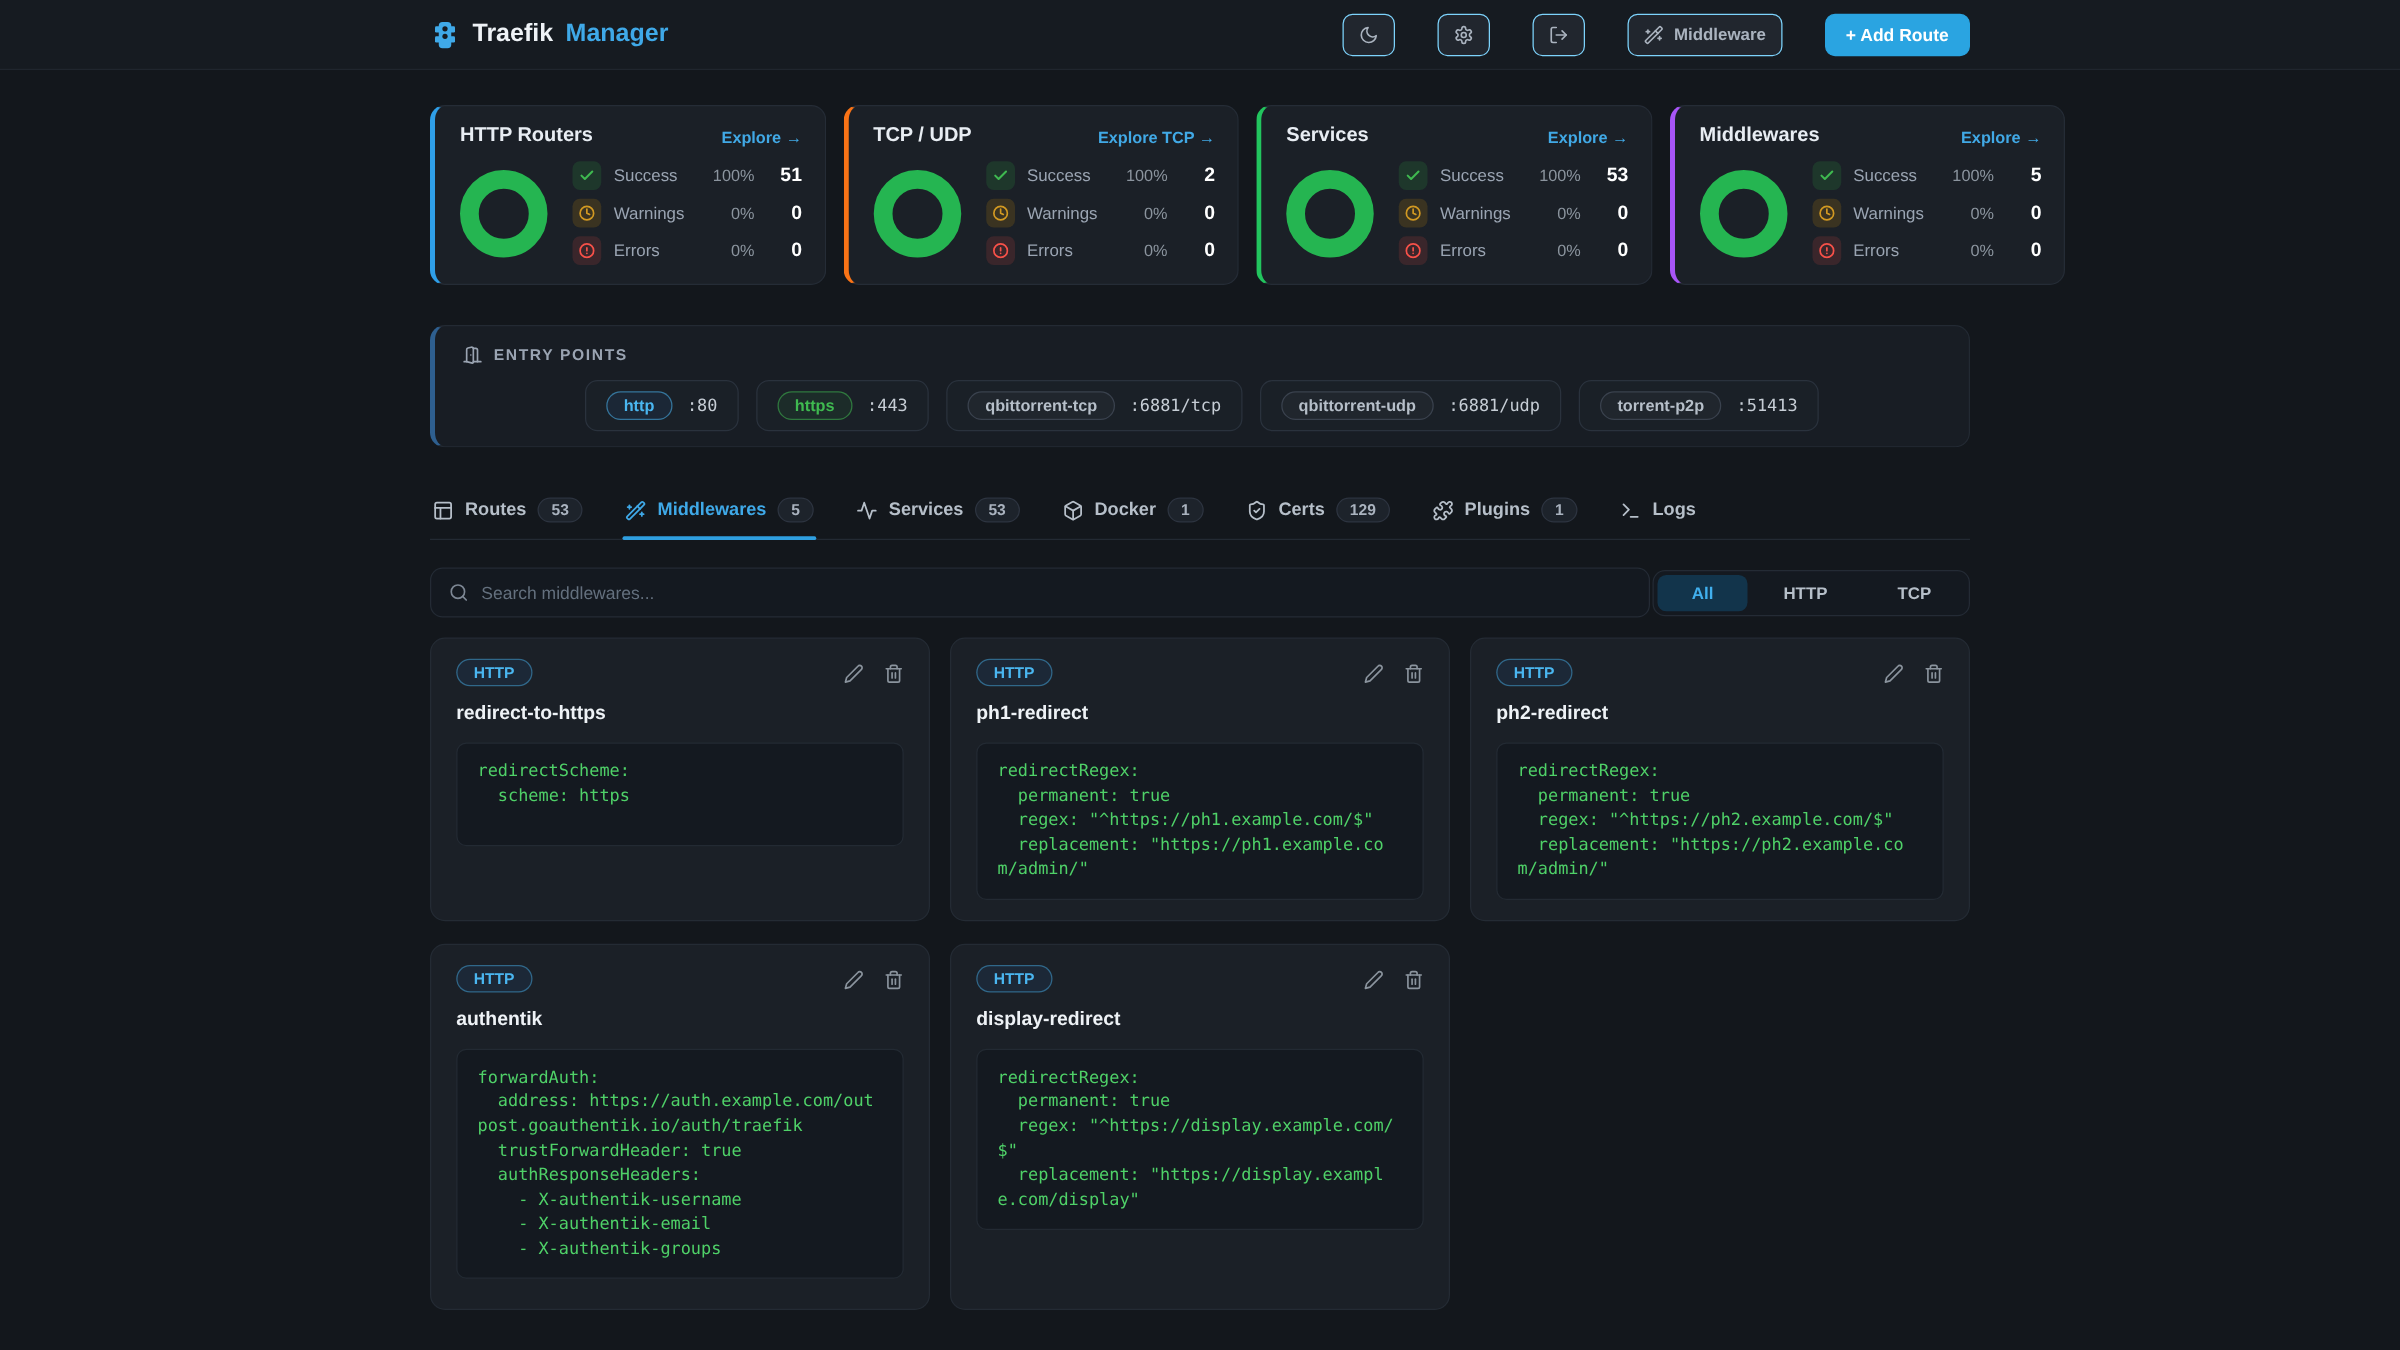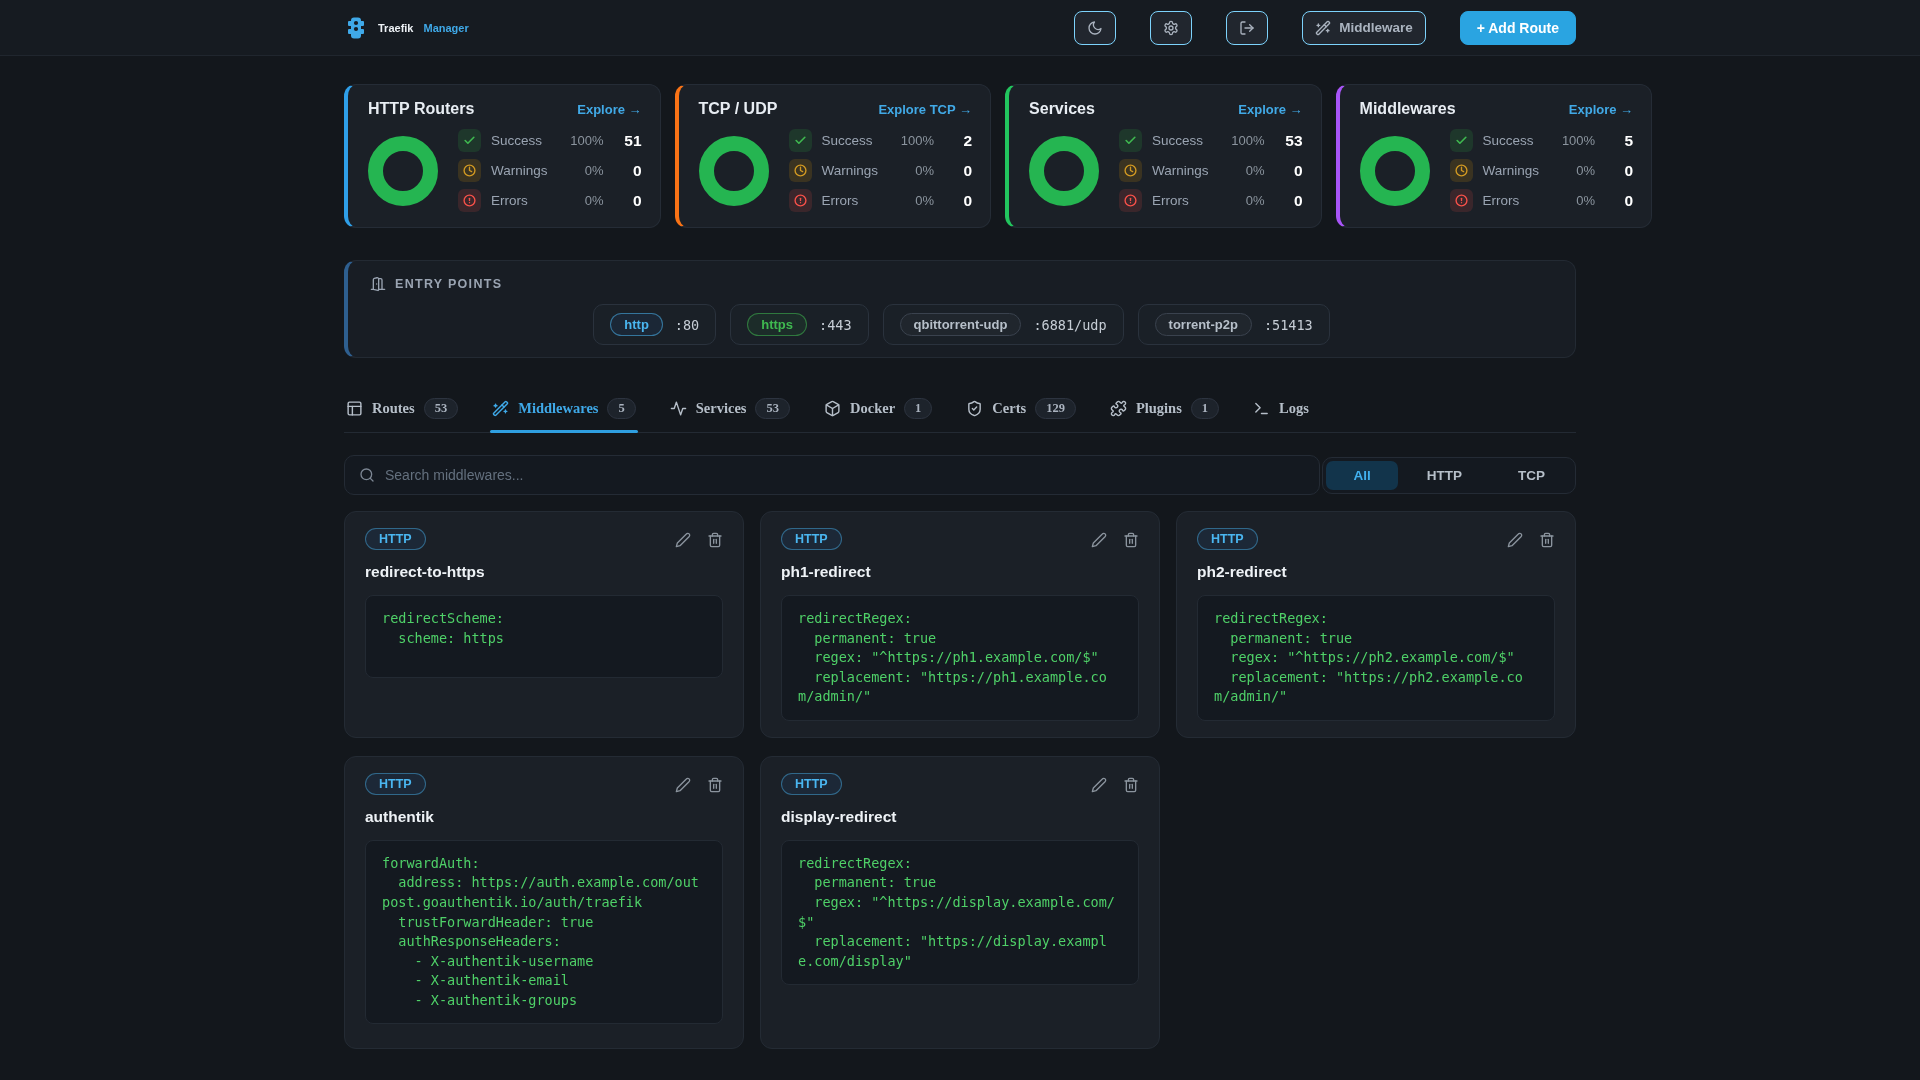--- a/index.html
+++ b/index.html
@@ -7,21 +7,21 @@
   body {
     background:#13171c;
     color:#dbe2ea;
     font-family:"Liberation Sans", sans-serif;
   }
   .container { width:1232px; margin:0 auto; }
 
   
   .header { height:56px; background:#161b21; border-bottom:1px solid #20262e; }
   .header-inner { height:100%; display:flex; align-items:center; justify-content:space-between; }
-  .brand { display:flex; align-items:center; gap:10px; font-size:11px; font-weight:700; }
+  .brand { display:flex; align-items:center; gap:10px; font-size:20px; font-weight:700; }
   .brand .t { color:#eef2f6; }
   .brand .m { color:#3fa9e8; }
   .hbtns { display:flex; gap:10px; align-items:center; }
   .hbtn {
     height:34px; min-width:42px; padding:0 12px;
     background:#21262e; border:1px solid #7dd3fc; border-radius:8px;
     color:#aab3bf; display:flex; align-items:center; justify-content:flex-start; gap:8px;
     font-size:13.5px; font-weight:600; cursor:pointer; font-family:inherit;margin-left:24px;
   }
   .hbtn svg { width:16px; height:16px; }
@@ -62,21 +62,21 @@
   .pill[data-tone="blue"]  { color:#4ab6f0; border-color:rgba(74,182,240,.55); background:rgba(47,129,247,.08); }
   .pill[data-tone="green"] { color:#3fb950; border-color:rgba(63,185,80,.55); background:rgba(63,185,80,.08); }
   .pill[data-tone="gray"]  { color:#b6bfc9; border-color:#3a424e; background:rgba(110,118,129,.08); }
   .chip .port { font-family:"DejaVu Sans Mono", monospace; font-size:13.5px; color:#c6cdd5; }
 
   
   .tabs { display:flex; gap:30px; border-bottom:1px solid #232a33; margin-top:40px; }
   .tab {
     padding:0 2px 13px; display:flex; gap:9px; align-items:center;
     background:none; border:none; color:#b6bfc9; font-size:14.5px; font-weight:600;
-    position:relative; cursor:pointer; font-family:Liberation Serif, serif;
+    position:relative; cursor:pointer; font-family:Liberation Sans, sans-serif;
   }
   .tab svg { width:17px; height:17px; }
   .tab .cnt {
     display:inline-flex; padding:2px 10px; border-radius:999px;
     background:#1d232b; border:1px solid #2d3440; font-size:12.5px; color:#aab3bf; font-weight:600;
   }
   .tab.active { color:#3fa9e8; }
   .tab.active::after { content:""; position:absolute; left:0; right:0; bottom:-1px; height:3px; background:#2f9fe0; border-radius:2px; }
 
   
@@ -428,20 +428,24 @@
     <div class="entry-chips">
       <div class="chip">
         <span class="pill" data-tone="blue">http</span>
         <span class="port">:80</span>
       </div>
       <div class="chip">
         <span class="pill" data-tone="green">https</span>
         <span class="port">:443</span>
       </div>
       <div class="chip">
+        <span class="pill" data-tone="gray">qbittorrent-tcp</span>
+        <span class="port">:6881/tcp</span>
+      </div>
+      <div class="chip">
         <span class="pill" data-tone="gray">qbittorrent-udp</span>
         <span class="port">:6881/udp</span>
       </div>
       <div class="chip">
         <span class="pill" data-tone="gray">torrent-p2p</span>
         <span class="port">:51413</span>
       </div>
     </div>
   </div>
 

